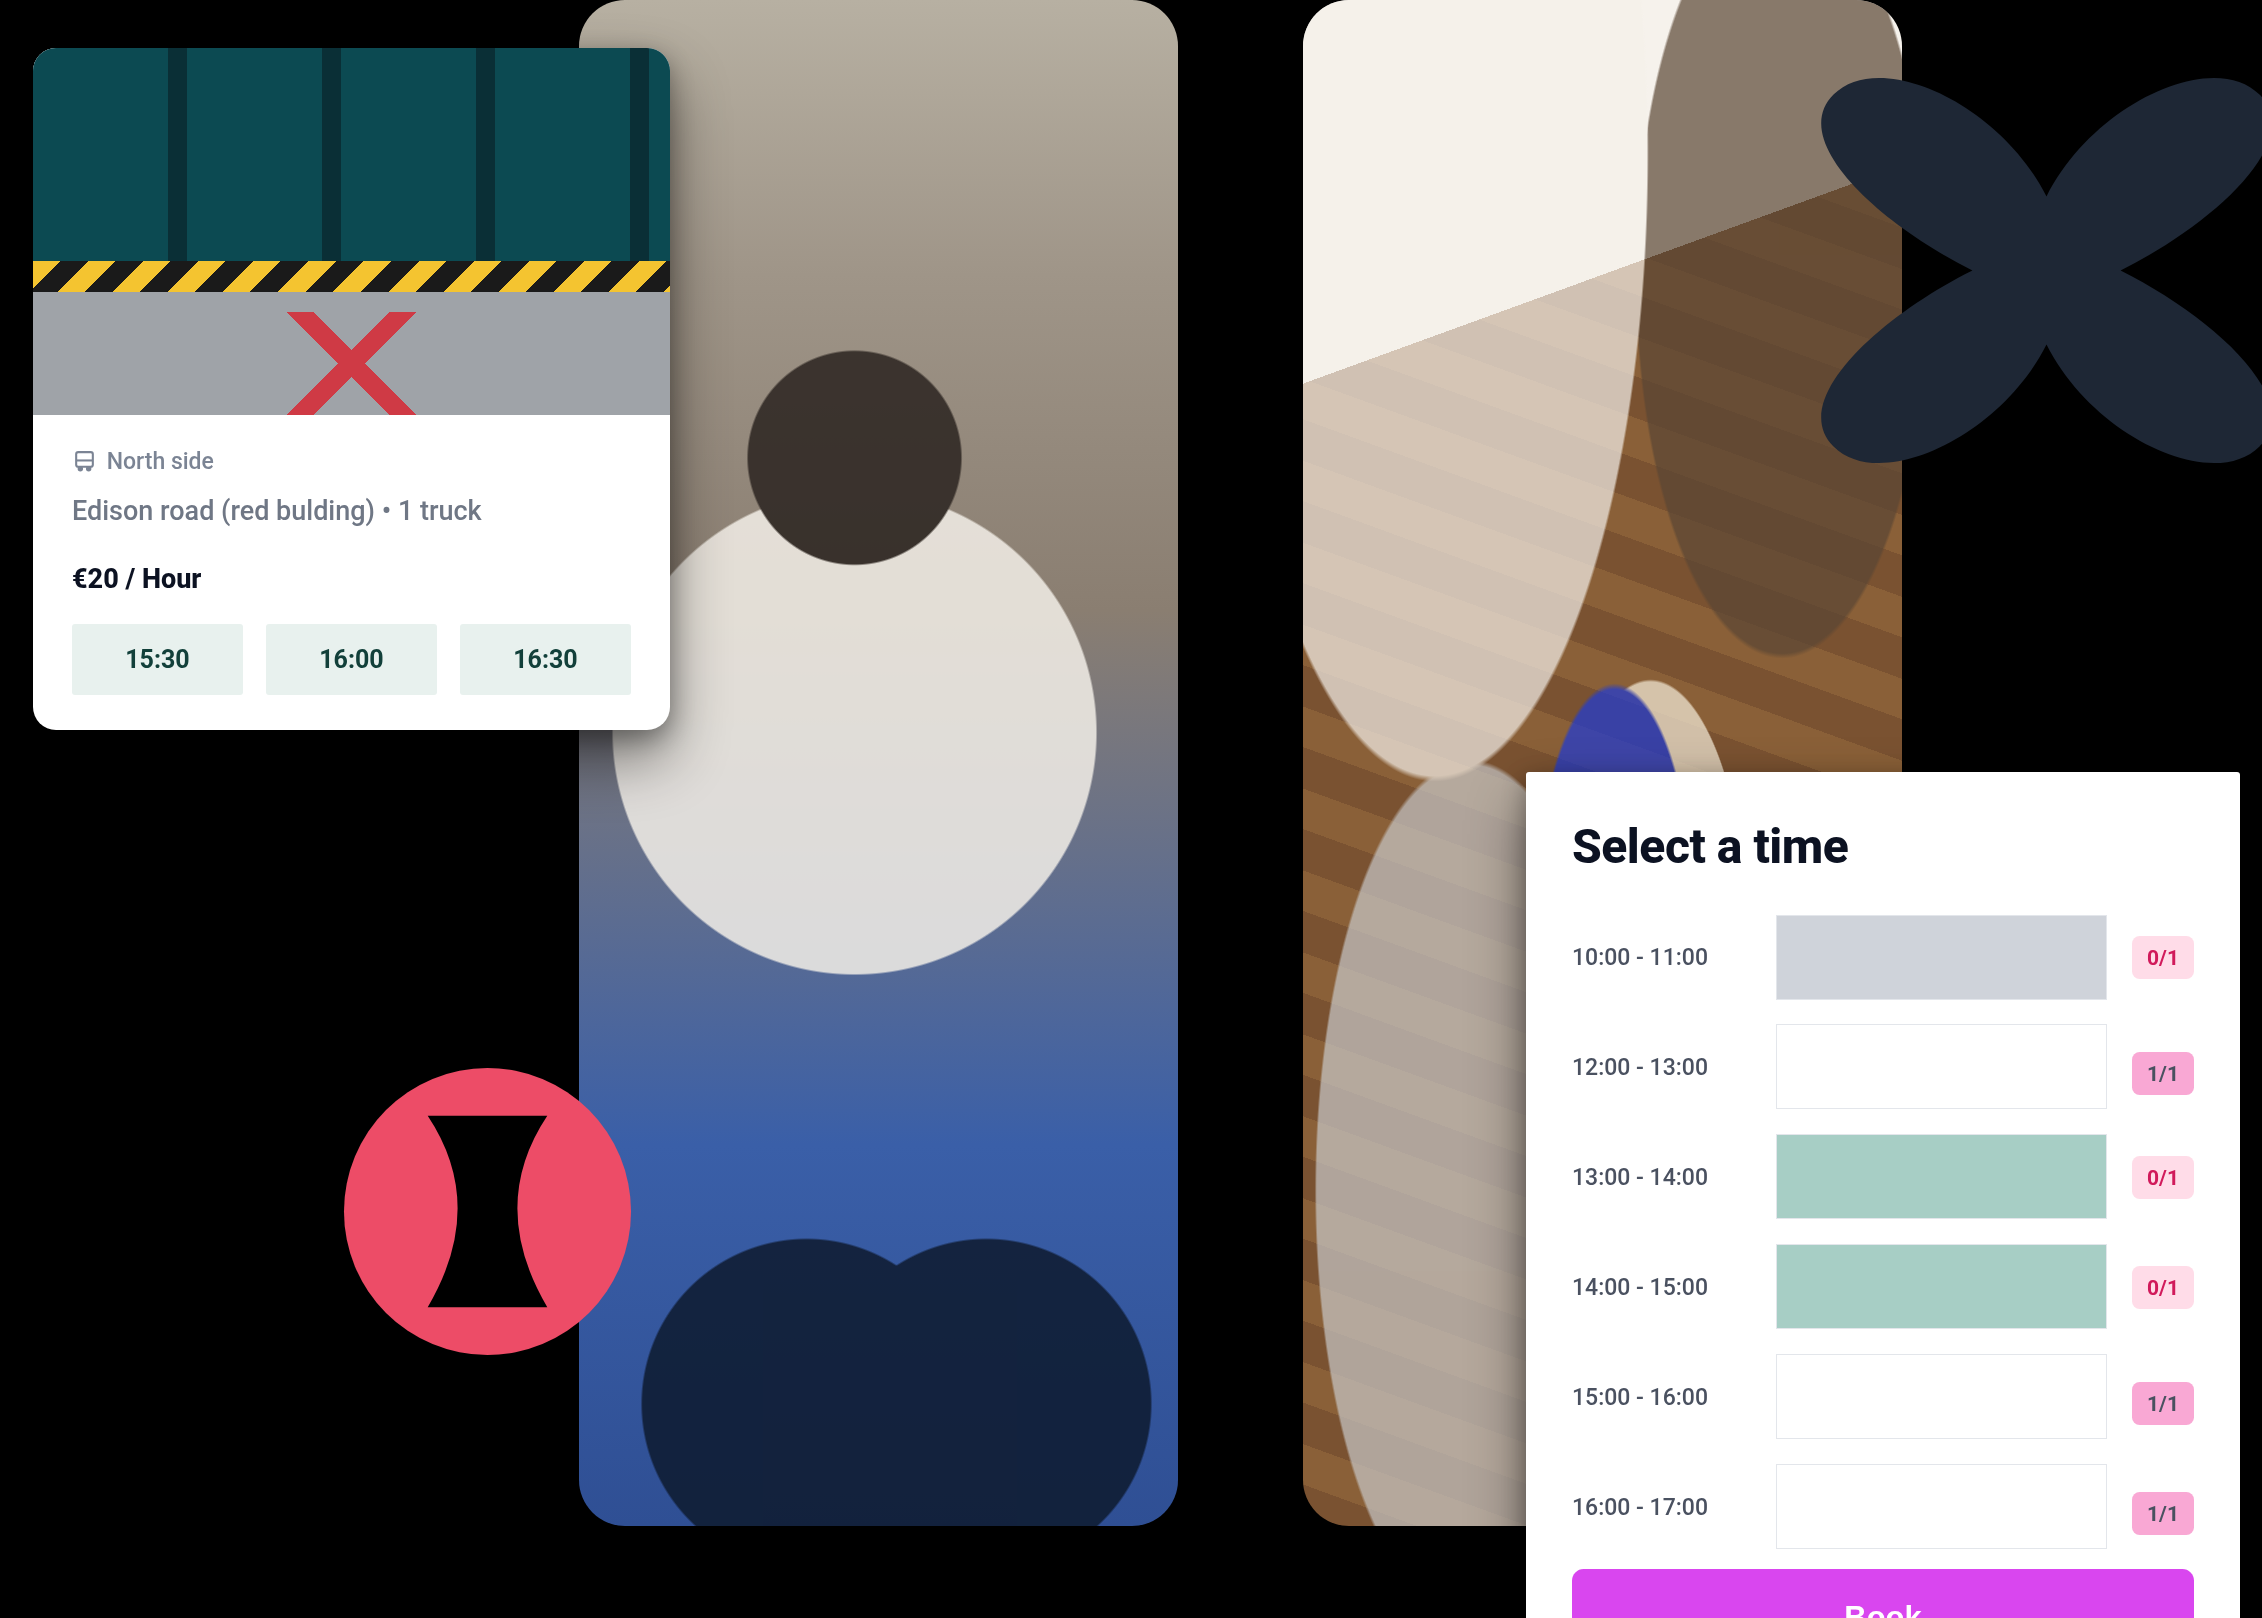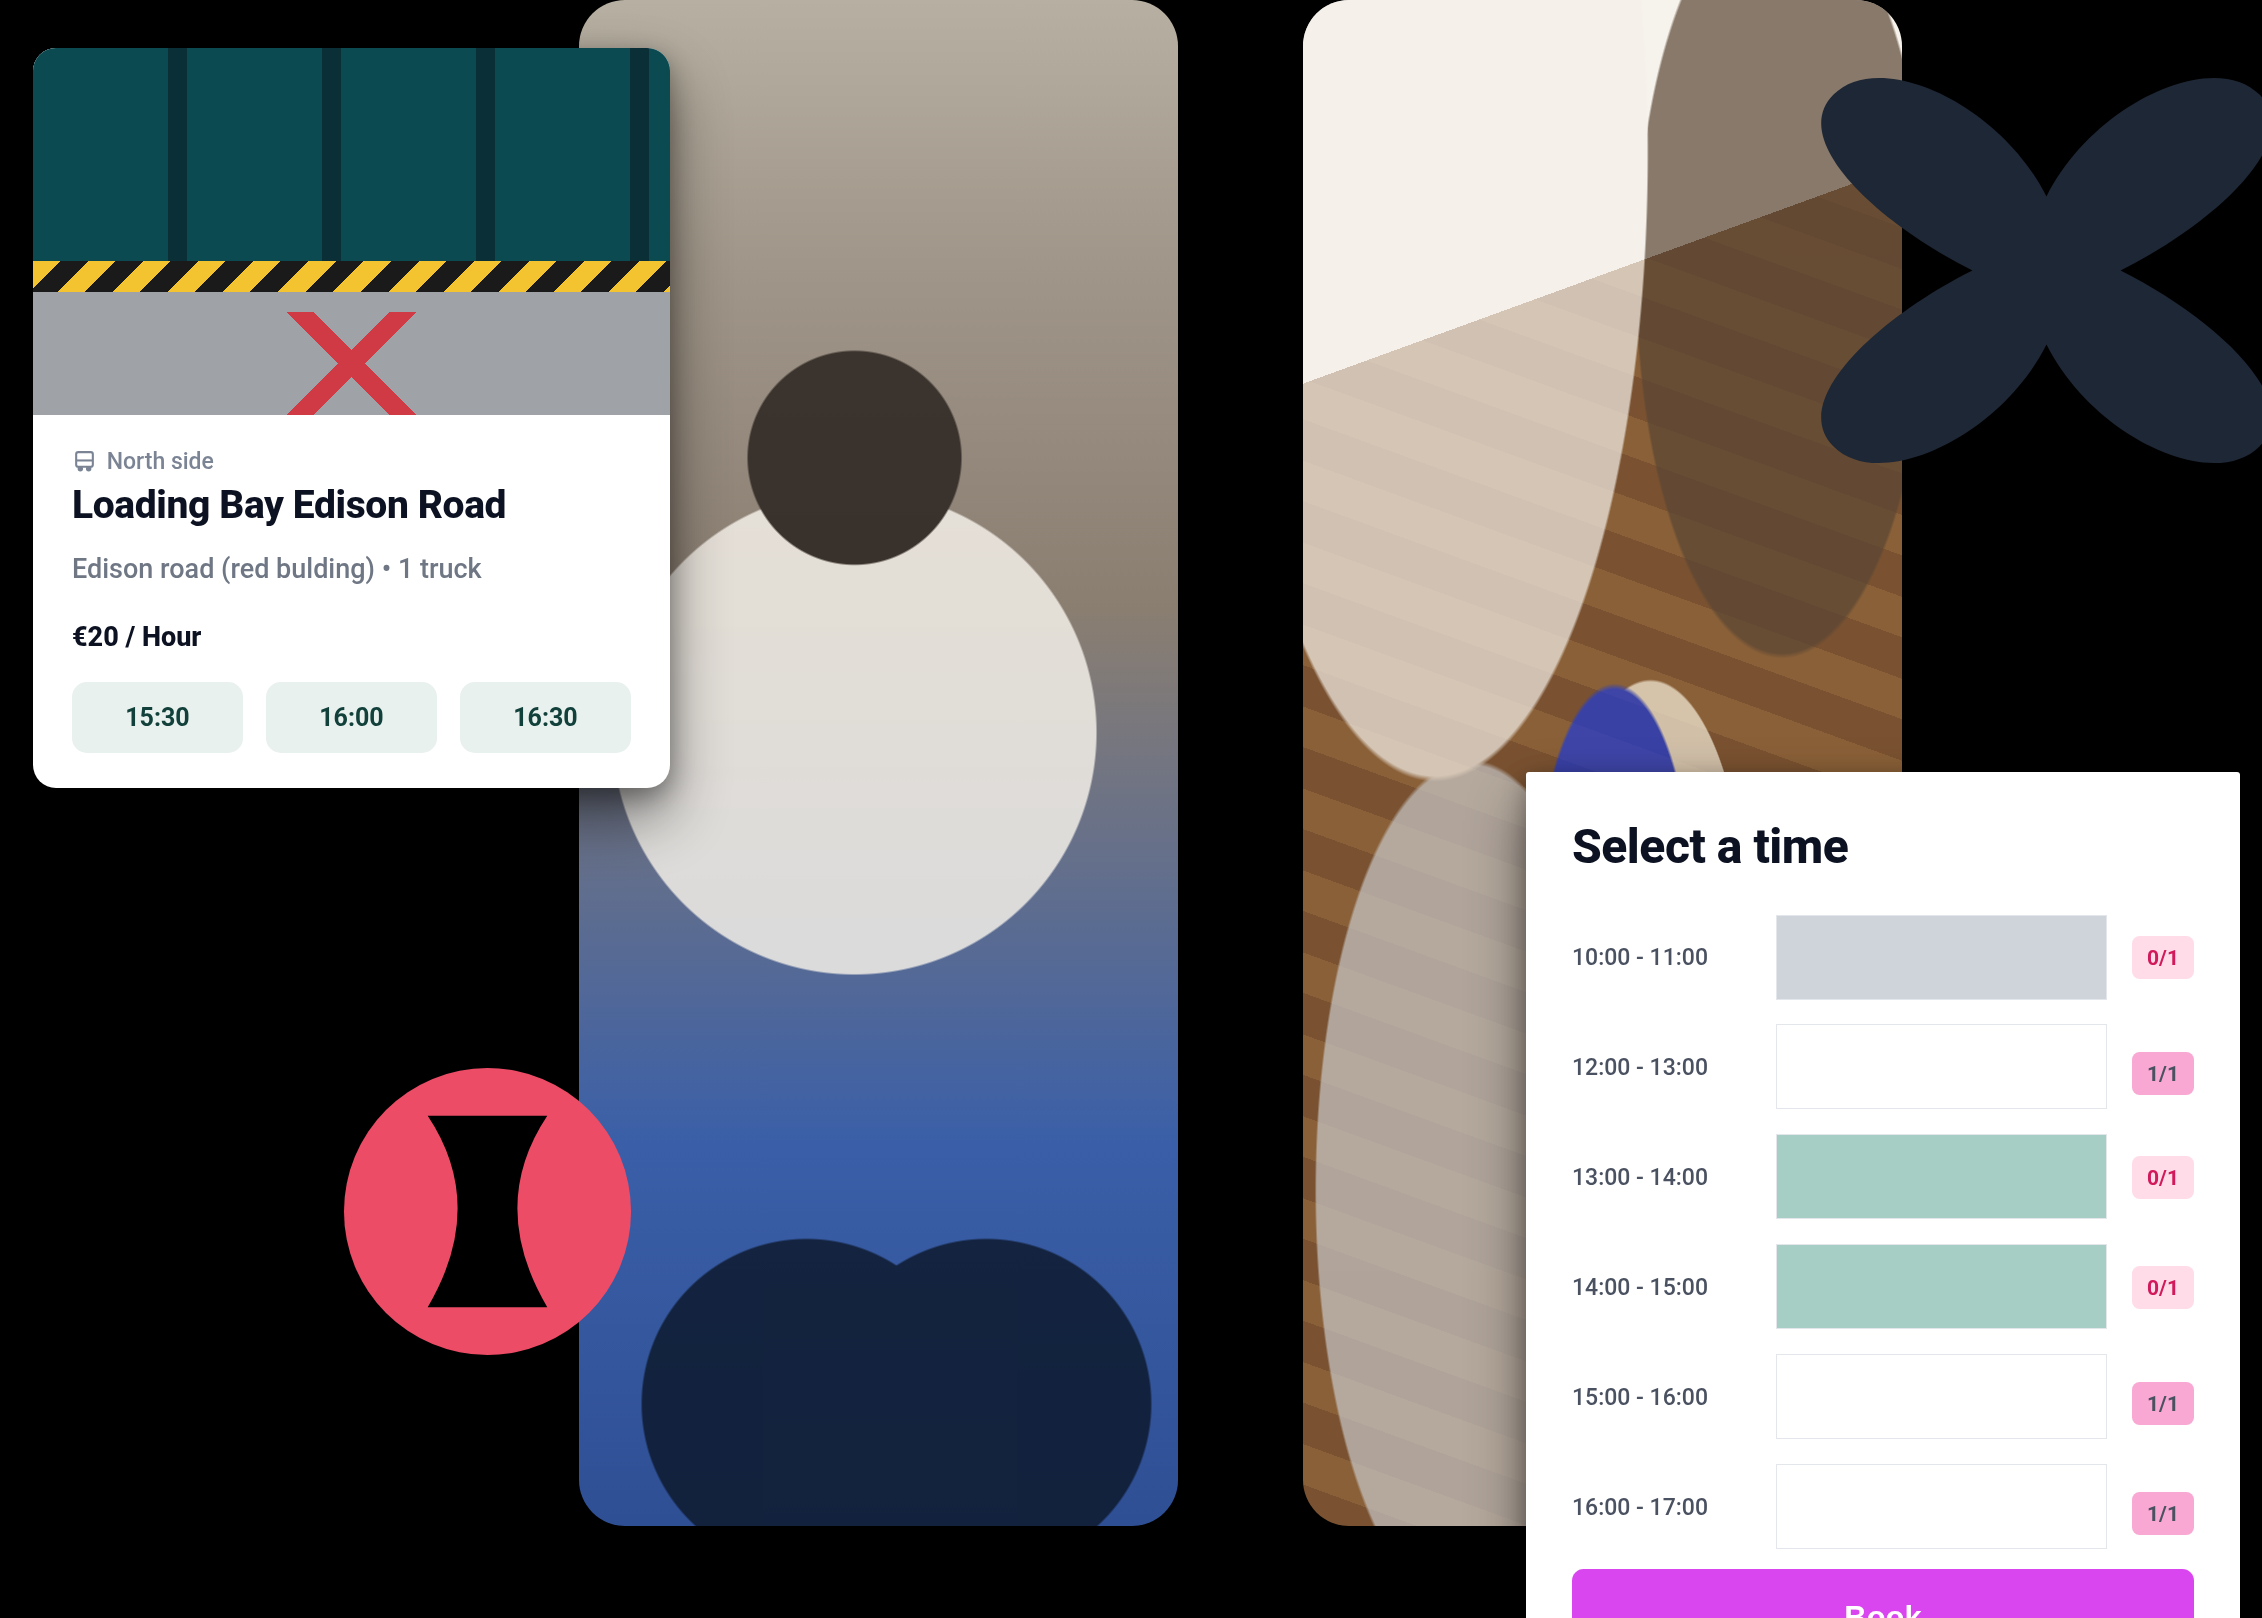--- a/index.html
+++ b/index.html
@@ -121,21 +121,21 @@
   }
   .time-pills { display:flex; gap:23px; }
   .time-pill {
     flex:1;
     background:#e8f1ee;
     color:#12403a;
     font-weight:700;
     font-size:25px;
     text-align:center;
     padding:21px 0;
-    border-radius:15px;
+    border-radius:3px;
     cursor:pointer;
   }
 
   
   .time-card {
     position:absolute;
     left: 1526px; top: 772px;
     width: 714px;
     background:#fff;
     border-radius:3px;
@@ -206,21 +206,20 @@
   <div class="listing-body">
     <div class="listing-category">
       <svg viewBox="0 0 24 24" fill="none" stroke="#7b8494" stroke-width="2">
         <rect x="4" y="3" width="16" height="14" rx="2"></rect>
         <path d="M4 11h16"></path>
         <circle cx="8" cy="19" r="1.6" fill="#7b8494"></circle>
         <circle cx="16" cy="19" r="1.6" fill="#7b8494"></circle>
       </svg>
       <span>North side</span>
     </div>
-    <div class="listing-title">Loading Bay Edison Road</div>
     <div class="listing-sub">Edison road (red bulding) • 1 truck</div>
     <div class="listing-price">€20 / Hour</div>
     <div class="time-pills">
       <div class="time-pill">15:30</div>
       <div class="time-pill">16:00</div>
       <div class="time-pill">16:30</div>
     </div>
   </div>
 </div>
 

